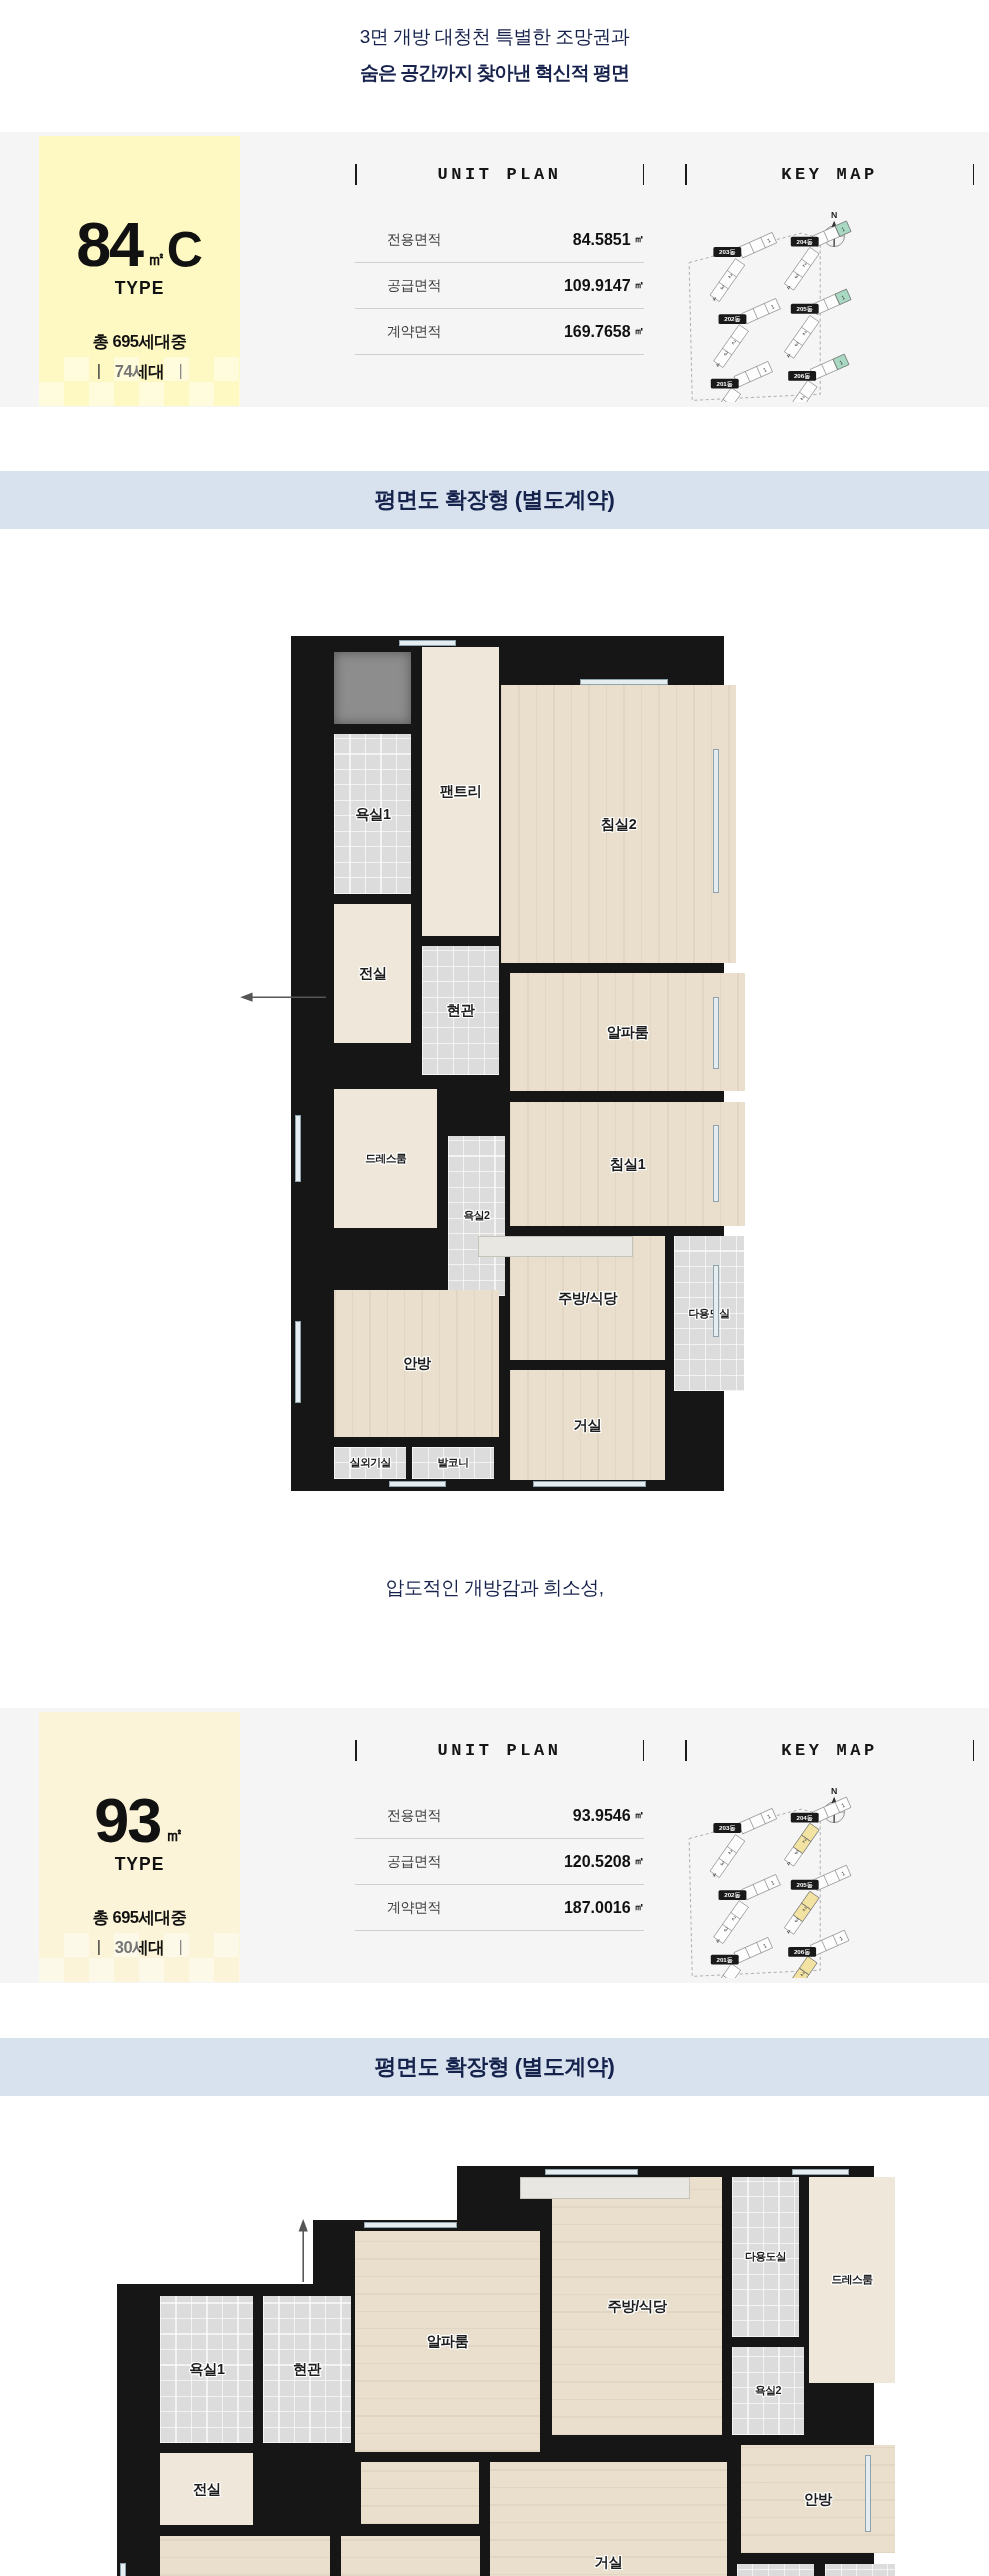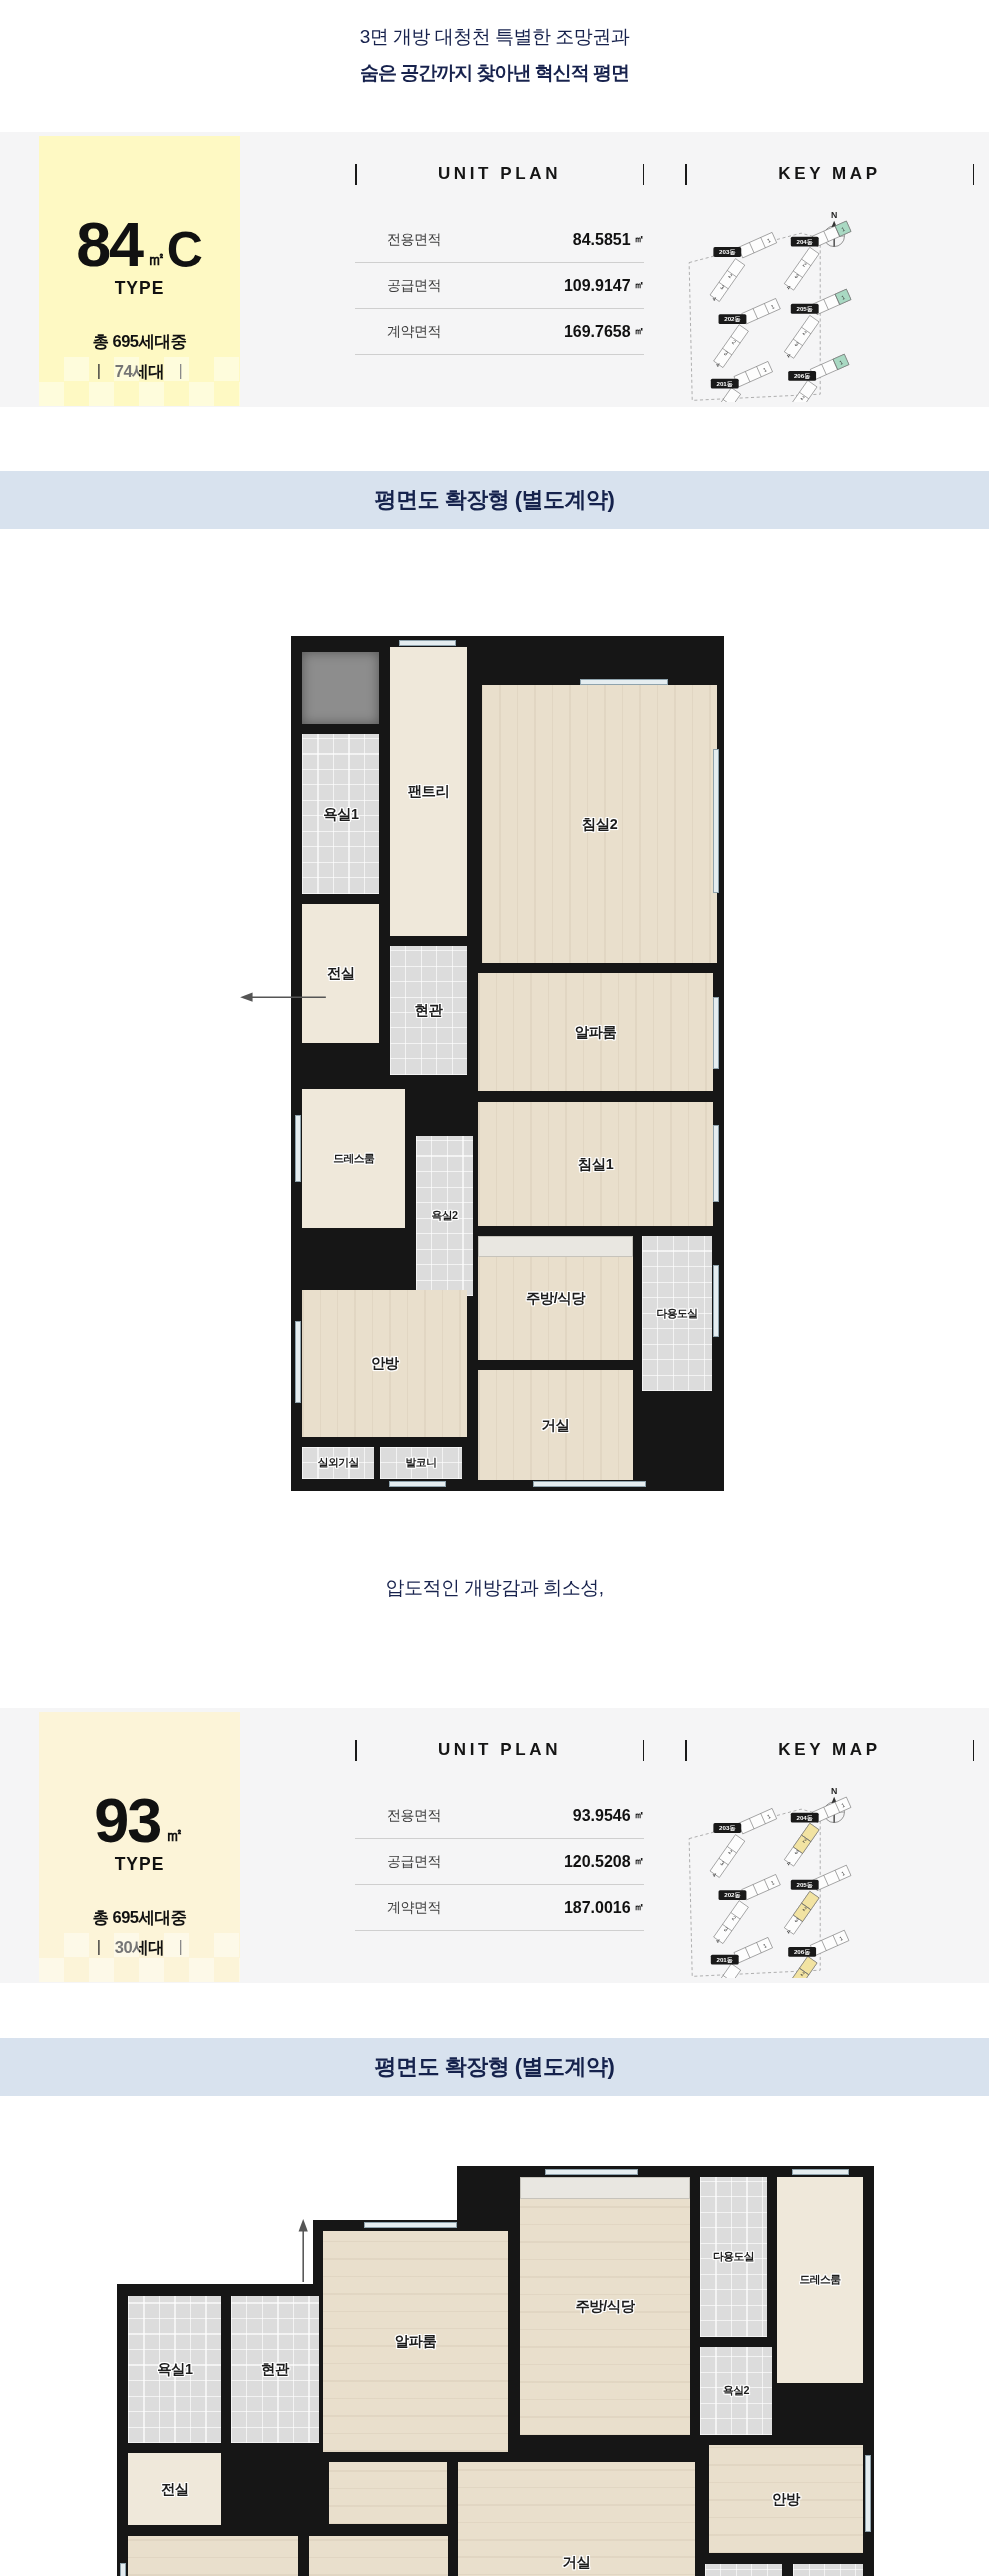--- a/index.html
+++ b/index.html
@@ -26,37 +26,37 @@
   .hh2{font-size:16.5px;font-weight:600;margin-top:8.2px;display:flex;justify-content:center;gap:14.4px;letter-spacing:-0.5px;}
   .hh2 .bar{font-weight:300;color:#333;}
   .checker{position:absolute;left:0;right:0;bottom:0;height:49px;
      background-image:conic-gradient(rgba(255,255,255,.42) 0 25%,transparent 25% 50%,rgba(255,255,255,.42) 50% 75%,transparent 75%);
      background-size:50px 49px;}
 
   .unitplan{position:absolute;left:355px;top:0;width:289px;height:275px;}
   .keymapcol{position:absolute;left:685px;top:0;width:289px;height:275px;}
   .uhead{position:absolute;top:32px;left:0;display:flex;align-items:center;width:100%;}
   .uhead .vbar{width:1.5px;height:20.6px;background:#1a1a1a;}
-  .uhead .utitle{flex:1;text-align:center;font-size:17px;font-weight:600;letter-spacing:3.6px;color:#151515;}
+  .uhead .utitle{flex:1;text-align:center;font-size:17px;font-weight:600;letter-spacing:3.6px;color:#151515;font-family:Liberation Mono, monospace;}
   .atable{position:absolute;top:85px;left:0;width:100%;}
   .arow{display:flex;align-items:center;justify-content:space-between;height:45px;border-bottom:0.5px solid #cfcfcf;}
   .arow .alab{font-size:14px;color:#3c3c3c;letter-spacing:-0.5px;margin-left:32px;}
   .arow .aval{font-size:16px;font-weight:700;color:#111;}
   .arow .aval .um{font-size:9.8px;font-weight:600;margin-left:3.6px;vertical-align:2.6px;}
 
   .kmsvg{position:absolute;top:66px;left:0;}
 
   
   .band{position:absolute;left:0;width:100%;height:58px;background:#d8e2ee;
         text-align:center;line-height:58px;font-size:22px;font-weight:700;color:#15224c;letter-spacing:-0.5px;}
 
   
   .plan{position:absolute;}
   .plan .wall{position:absolute;background:#161616;}
-  .room{position:absolute;display:flex;align-items:center;justify-content:center;}
+  .room{position:absolute;display:flex;align-items:center;justify-content:center;margin-left:32px;}
   .wood{background:#e9dfcc;background-image:repeating-linear-gradient(90deg,rgba(120,95,70,.07) 0 1.5px,transparent 1.5px 17.5px);}
   .wood-h{background:#e9dfcc;background-image:repeating-linear-gradient(0deg,rgba(120,95,70,.07) 0 1.5px,transparent 1.5px 17.5px);}
   .beige{background:#efe8da;}
   .tile{background:#dcdcdc;
         background-image:repeating-linear-gradient(0deg,rgba(255,255,255,.65) 0 1px,transparent 1px 15.5px),
                          repeating-linear-gradient(90deg,rgba(255,255,255,.65) 0 1px,transparent 1px 15.5px);}
   .core{background:#8d8d8d;box-shadow:inset 0 0 11.3px rgba(0,0,0,.4);}
   .rlabel{font-weight:700;font-size:14.4px;color:#1d1d1d;white-space:nowrap;letter-spacing:-0.5px;
      text-shadow:-1px 0 #fff,1px 0 #fff,0 -1px #fff,0 1px #fff,-1px -1px #fff,1px 1px #fff,-1px 1px #fff,1px -1px #fff,0 0 2.6px #fff;}
   .rlabel.sm{font-size:10.8px;}
@@ -252,21 +252,21 @@
       </div>
     <div class="room beige" style="left:11.3px;top:268px;width:77px;height:139px;">
         <span class="rlabel">전실</span>
       </div>
     <div class="room beige" style="left:99px;top:11.3px;width:77px;height:289px;">
         <span class="rlabel">팬트리</span>
       </div>
     <div class="room tile" style="left:99px;top:310px;width:77px;height:129px;">
         <span class="rlabel">현관</span>
       </div>
-    <div class="room wood" style="left:191px;top:49px;width:235px;height:278px;">
+    <div class="room wood" style="left:178px;top:49px;width:235px;height:278px;">
         <span class="rlabel">침실2</span>
       </div>
     <div class="room wood" style="left:187px;top:337px;width:235px;height:118px;">
         <span class="rlabel">알파룸</span>
       </div>
     <div class="room wood" style="left:187px;top:466px;width:235px;height:124px;">
         <span class="rlabel">침실1</span>
       </div>
     <div class="room beige" style="left:11.3px;top:453px;width:103px;height:139px;">
         <span class="rlabel sm">드레스룸</span>

